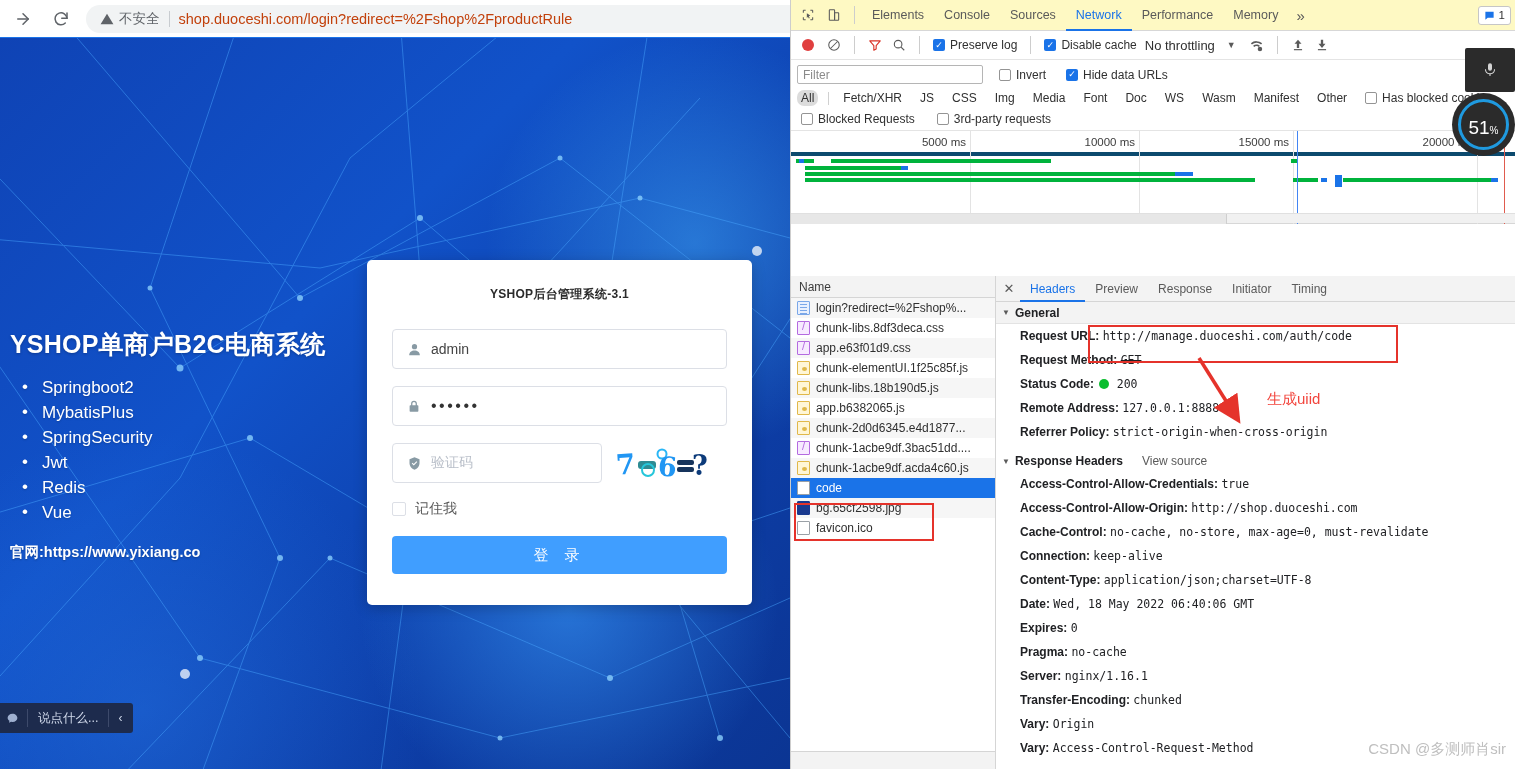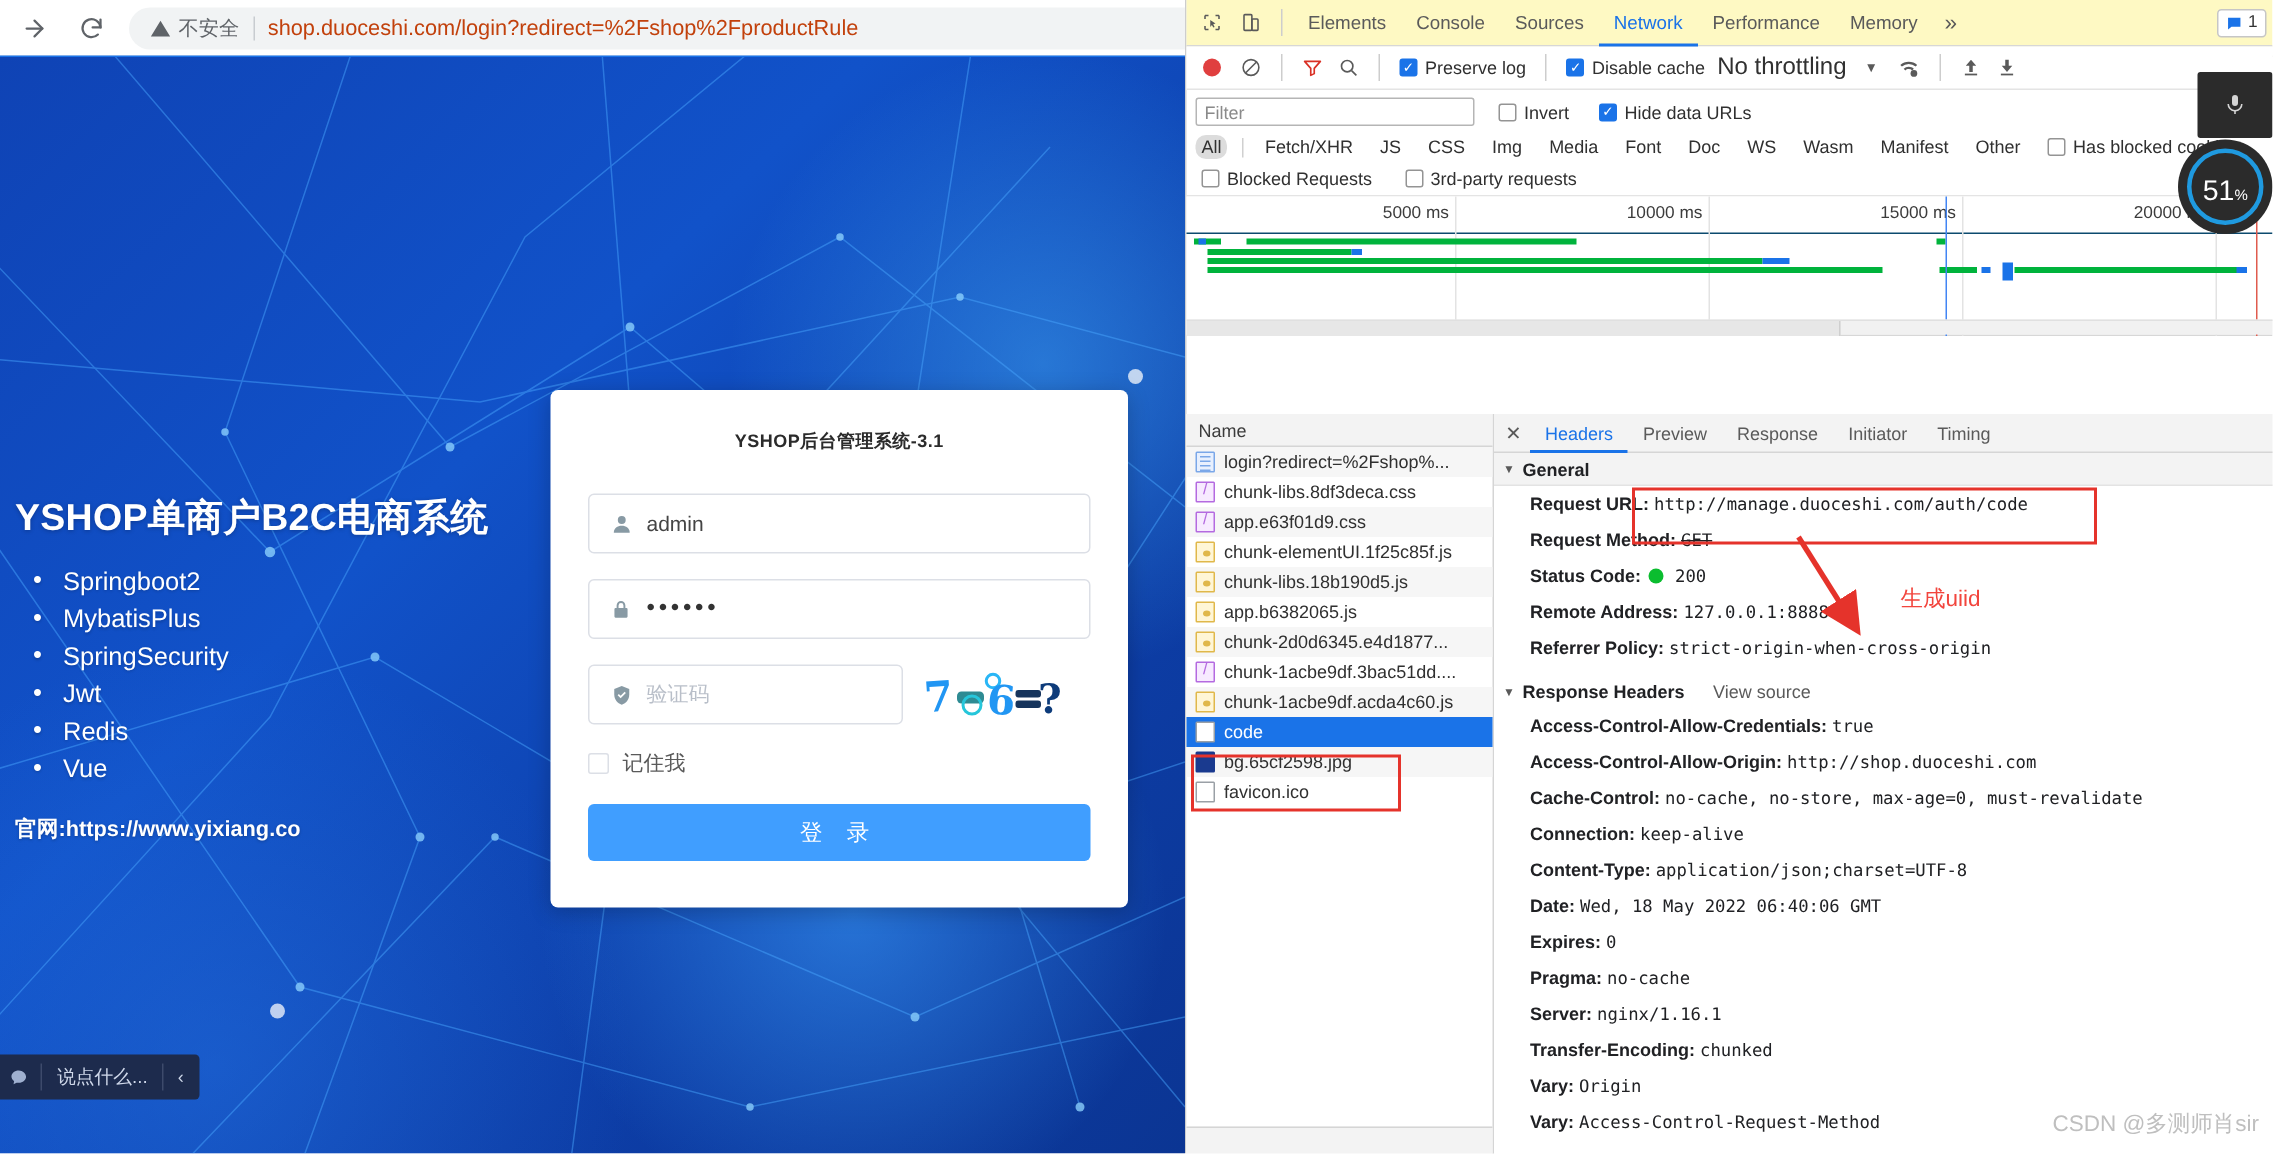--- a/index.html
+++ b/index.html
@@ -150,39 +150,39 @@
     border-bottom: 1px solid #e4e4e4; padding: 0 6px; background: #fff;
   }
   .rec-dot { width: 12px; height: 12px; border-radius: 50%; background: #e03f3f; margin: 0 7px 0 5px; }
   .tb-ico { width: 22px; height: 22px; display:flex; align-items:center; justify-content:center; color:#5a5a5a; }
   .tb-check { display:flex; align-items:center; gap:5px; font-size:12px; color:#303030; margin:0 4px; }
   .bluecheck {
     width:12px; height:12px; background:#1a73e8; border-radius:2px;
     display:flex; align-items:center; justify-content:center; color:#fff; font-size:9px; line-height:1;
   }
   .emptycheck { width:12px; height:12px; border:1px solid #949494; border-radius:2px; background:#fff; }
-  .throttle { font-size:16px; color:#303030; margin-left:2px; }
+  .throttle { font-size:13px; color:#303030; margin-left:2px; }
   .caret-dn { font-size:9px; color:#5a5a5a; margin: 0 8px 0 10px; }
 
   .dt-filterbar { border-bottom: 1px solid #e4e4e4; padding: 5px 6px 4px 6px; }
   .filter-row1 { display:flex; align-items:center; gap:12px; }
   .filter-input {
     width: 186px; height: 19px; border: 1px solid #b5b5b5; border-radius: 2px;
     font-size: 12px; color: #303030; padding: 0 5px; background:#fff;
     font-family:"Liberation Sans", sans-serif;
   }
   .filter-input::placeholder { color: #8a8a8a; }
   .type-row { display:flex; align-items:center; gap:10px; margin-top: 6px; flex-wrap: nowrap; }
   .type-pill { font-size: 12px; color: #303030; padding: 1px 4px; border-radius: 7px; white-space:nowrap; }
   .type-pill.active { background: #dcdcdc; }
   .type-div { width:1px; height:13px; background:#d0d0d0; }
   .filter-row3 { display:flex; align-items:center; gap:14px; margin-top: 6px; }
 
   .dt-overview { height: 93px; border-bottom: 1px solid #d7d7d7; position: relative; background: #fff; }
-  .ov-ruler { height: 25px; position: relative; border-bottom: 1px solid #0c4a6e; }
+  .ov-ruler { height: 25px; position: relative; border-bottom: 4px solid #0c4a6e; }
   .ov-tick { position: absolute; top: 0; height: 25px; font-size: 11.5px; color: #3c3c3c; }
   .ov-tick span { position: absolute; right: 5px; top: 5px; white-space: nowrap; }
   .ov-tick i { position:absolute; right:0; top:0; width:1px; height:93px; background:#e3e3e3; }
   .ov-bars { position: absolute; left: 0; top: 26px; width: 725px; height: 67px; }
   .bar { position: absolute; height: 4px; }
   .g { background: #00b33c; }
   .b { background: #1a73e8; }
   .ov-scroll {
     position:absolute; left:0; bottom:0; width:725px; height:10px; background:#f1f1f1;
     border-top:1px solid #e0e0e0;
@@ -608,21 +608,21 @@
     <div class="dt-overview">
       <div class="ov-ruler">
         <div class="ov-tick" style="left:0;width:180px;">
             <span>5000 ms</span>
             <i></i>
           </div>
         <div class="ov-tick" style="left:180px;width:169px;">
             <span>10000 ms</span>
             <i></i>
           </div>
-        <div class="ov-tick" style="left:349px;width:169px;">
+        <div class="ov-tick" style="left:334px;width:169px;">
             <span>15000 ms</span>
             <i></i>
           </div>
         <div class="ov-tick" style="left:518px;width:169px;">
             <span>20000 ms</span>
             <i></i>
           </div>
       </div>
       <div class="ov-bars">
         <div class="bar g" style="left:5px;top:2px;width:18px;"></div>

